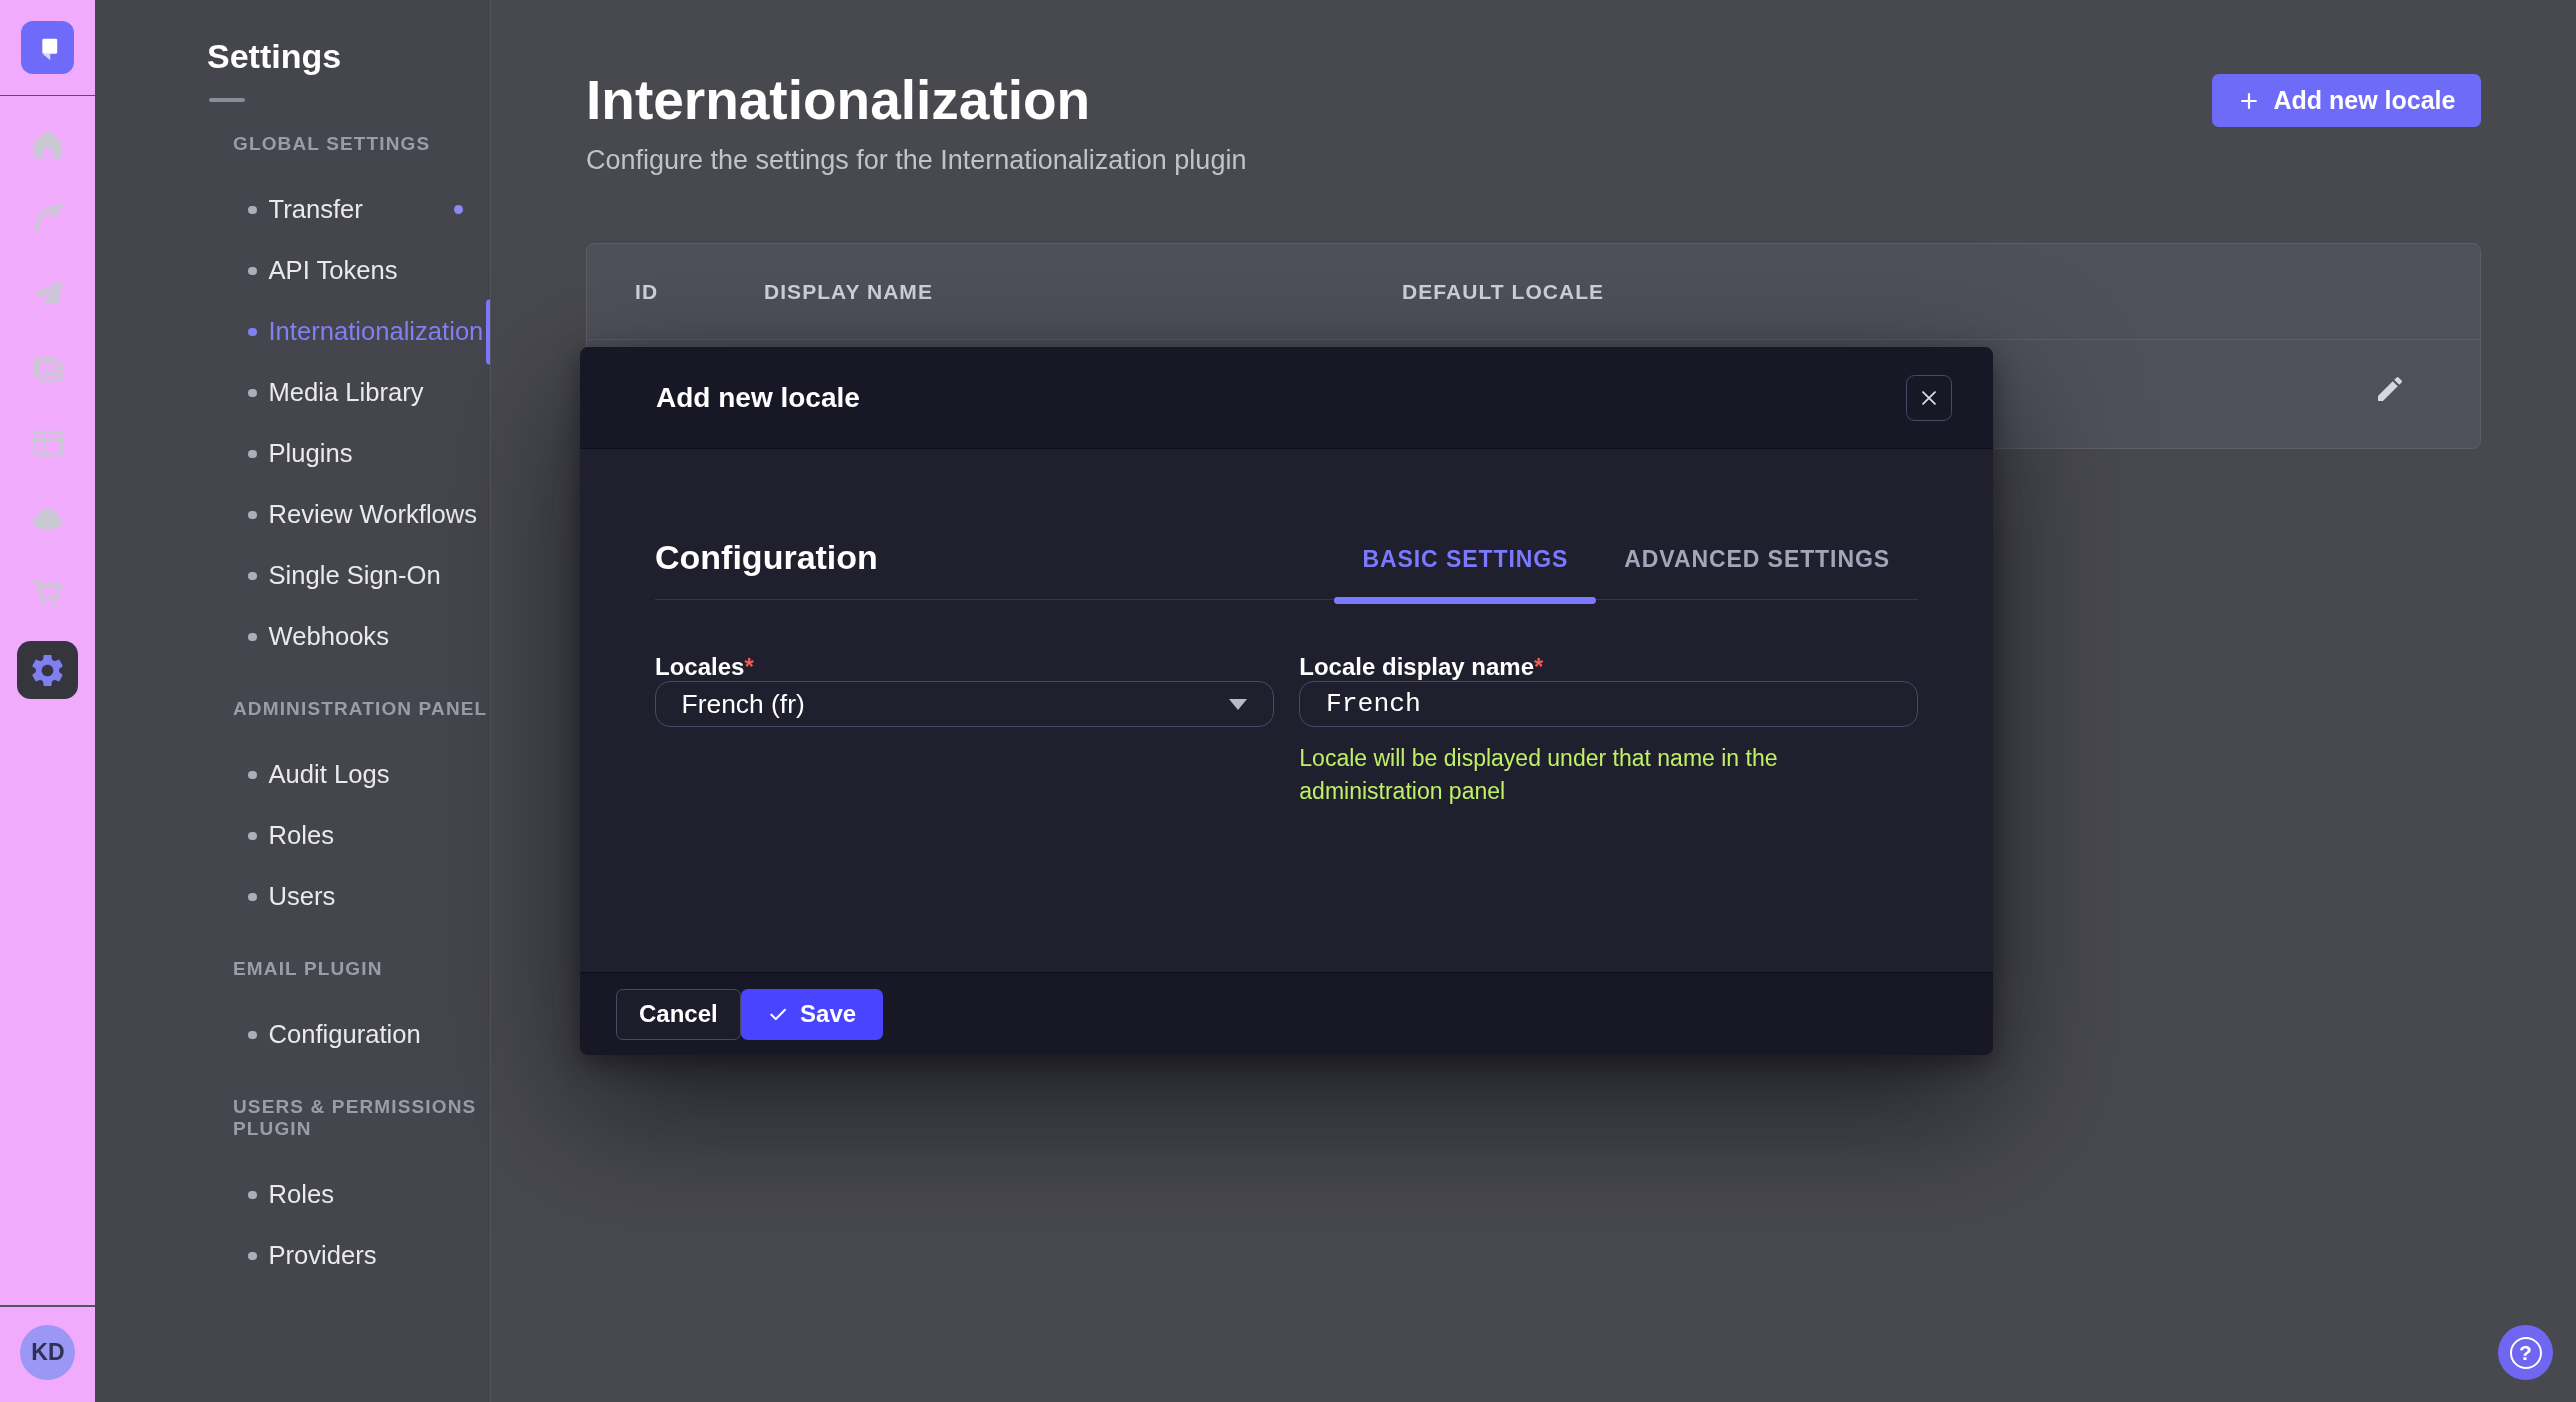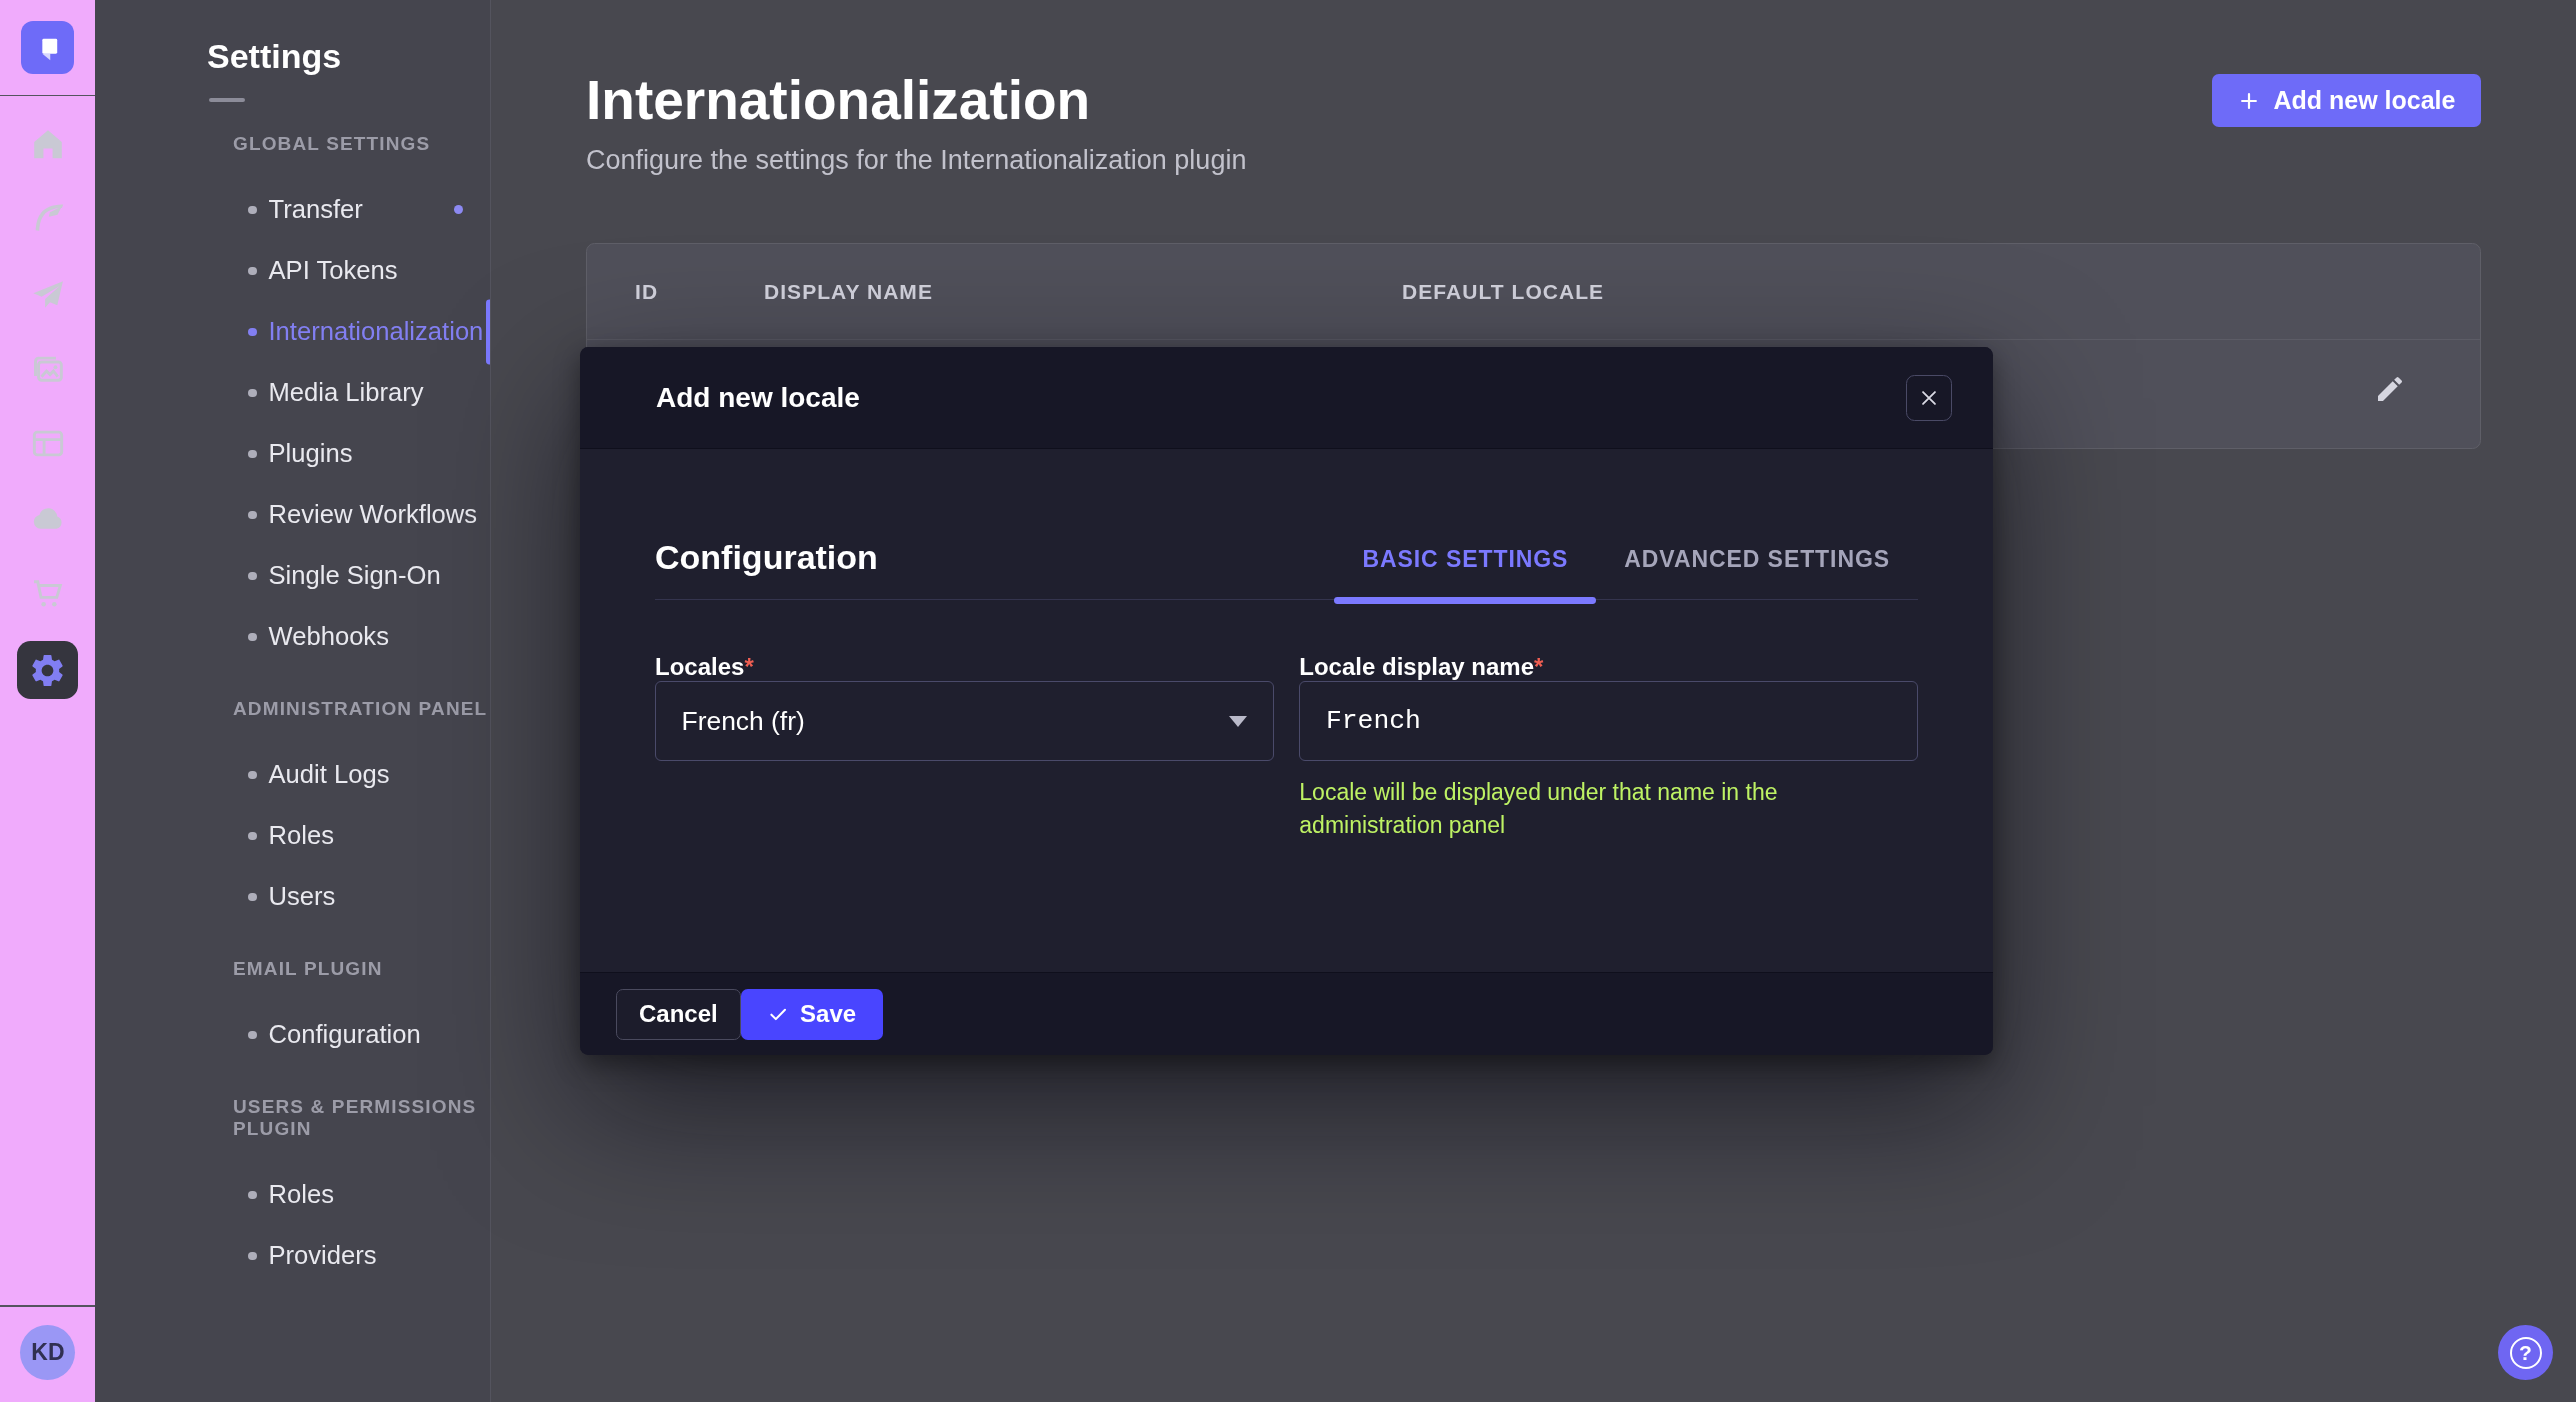--- a/index.html
+++ b/index.html
@@ -55,21 +55,21 @@
   .config-row{display:flex;justify-content:space-between;align-items:flex-end;padding-top:89px;border-bottom:1.7px solid #34344e}
   .config-title{font-size:34px;font-weight:700;color:#fff;margin:0 0 22px 0}
   .tabs{display:flex}
   .tab{position:relative;padding:0 28px 25.6px;font-size:23px;font-weight:700;letter-spacing:.04em;color:#a5a5ba;cursor:pointer}
   .tab.active{color:var(--accent-soft,#7b79ff)}
   .tab.active::after{content:"";position:absolute;left:0;right:0;bottom:-5.1px;height:6.8px;border-radius:3.4px;background:var(--accent-soft,#7b79ff)}
   .fields{display:flex;gap:25.6px;margin-top:53px}
   .field{flex:1;min-width:0}
   .field-label{font-size:24px;font-weight:700;color:#fff;margin-bottom:0}
   .req{color:var(--required,#ee5e52)}
-  .control{height:80px;border:1.7px solid #4a4a6a;border-radius:6px;background:#1f1f2e;display:flex;align-items:center;padding:0 25.6px;font-size:26.4px;color:#fff;box-sizing:border-box}
+  .control{height:46px;border:1.7px solid #4a4a6a;border-radius:15px;background:#1f1f2e;display:flex;align-items:center;padding:0 25.6px;font-size:26.4px;color:#fff;box-sizing:border-box}
   .select-control{justify-content:space-between;cursor:pointer}
   .caret{width:0;height:0;border-left:9.4px solid transparent;border-right:9.4px solid transparent;border-top:11px solid #b9b9c9;flex:none;margin-left:17px}
   input.control{width:100%;outline:none;font-family:Liberation Mono, monospace}
   .hint{margin-top:15.3px;font-size:23px;line-height:1.42;color:#bef264;max-width:656px}
   .modal-footer{position:absolute;left:0;right:0;bottom:0;height:83px;background:#171726;border-top:1.7px solid #0f0f1c;display:flex;align-items:center;justify-content:flex-start;padding:0 36px;box-sizing:border-box}
   .cancel-btn{height:51px;padding:0 22px;background:#1c1c2b;border:1.7px solid #4a4a5e;border-radius:6.8px;color:#fff;font-size:24px;font-weight:700;font-family:inherit;cursor:pointer}
   .save-btn{height:51px;padding:0 27px;background:var(--accent,#4945ff);border:none;border-radius:6.8px;color:#fff;font-size:24px;font-weight:700;font-family:inherit;display:flex;align-items:center;gap:12px;cursor:pointer}
   .save-btn svg{width:20.4px;height:20.4px}
   
   .help-btn{position:absolute;left:2498px;top:1325px;width:55px;height:55px;border-radius:50%;background:#6f66f2;border:none;display:flex;align-items:center;justify-content:center;cursor:pointer;z-index:6;padding:0}

